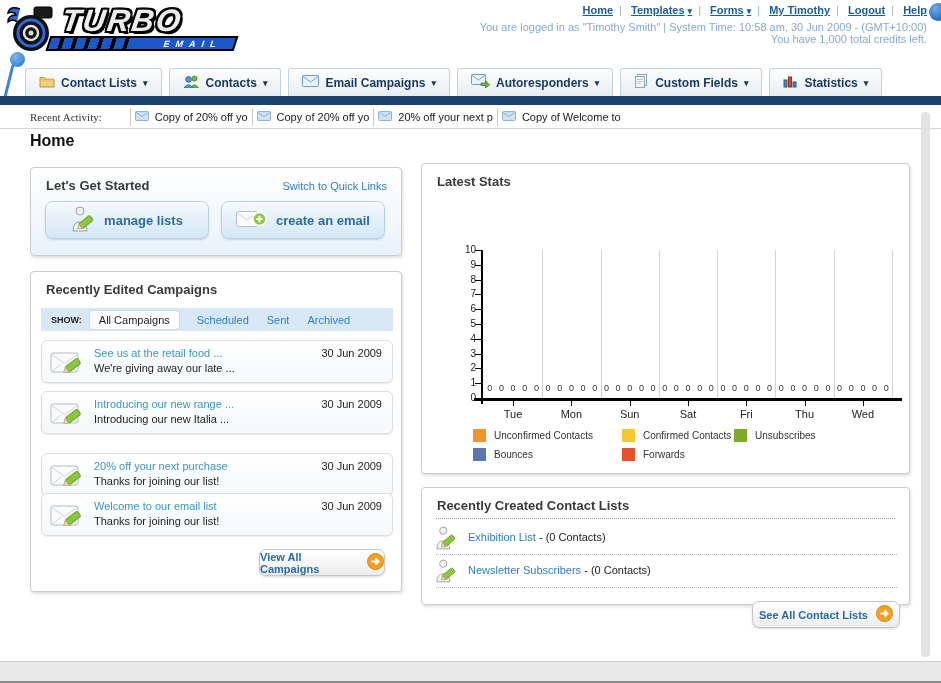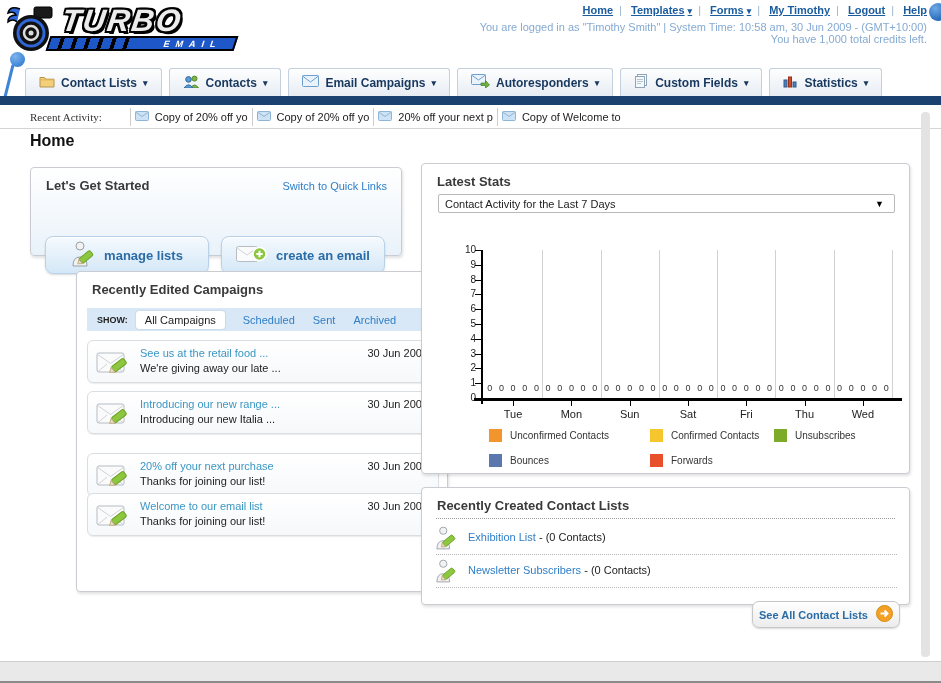--- a/index.html
+++ b/index.html
@@ -59,24 +59,24 @@
   .panel-title { position:absolute; left:15px; top:10px; font-size:13px; font-weight:bold; color:#3a3a3a; }
 
   
   .p-start { left:30px; top:167px; width:372px; height:89px; background:linear-gradient(#ffffff,#e9f2fa); }
   .switch-link { position:absolute; right:14px; top:12px; font-size:11px; color:#2f7ec7;
     text-decoration:none; cursor:pointer; }
   .start-buttons { position:absolute; left:14px; top:33px; display:flex; gap:12px; }
   .big-btn { width:164px; height:38px; display:flex; align-items:center; justify-content:center; gap:9px;
     background:linear-gradient(#f5fafe,#d4e7f7); border:1px solid #b9d2e8; border-radius:8px;
     box-shadow:0 1px 2px rgba(0,0,0,0.15), inset 0 1px 0 #fff;
-    font-size:13px; font-weight:bold; color:#2a6ca6; cursor:pointer;margin-top:35px; }
-
-  
-  .p-camp { left:30px; top:271px; width:372px; height:321px;margin-left:46px; }
+    font-size:13px; font-weight:bold; color:#2a6ca6; cursor:pointer; }
+
+  
+  .p-camp { left:30px; top:271px; width:372px; height:321px; }
   .show-bar { position:absolute; left:10px; top:36px; width:352px; height:23px; background:#d9e8f6;
     display:flex; align-items:center; font-size:11px; }
   .show-label { font-size:9px; font-weight:bold; color:#222; margin:0 8px 0 10px; }
   .filter-chip { background:#fff; border-radius:3px; padding:3px 9px; color:#222; cursor:pointer;
     box-shadow:0 0 2px rgba(0,0,0,0.2); }
   .filter-link { color:#2f7ec7; margin-left:18px; cursor:pointer; }
   .camp-card { position:absolute; left:10px; width:352px; height:43px;
     border:1px solid #d9dee3; border-radius:6px; background:linear-gradient(#ffffff,#f6f8fa);
     box-shadow:0 1px 1px rgba(0,0,0,0.08); cursor:pointer; }
   .camp-icon { position:absolute; left:8px; top:8px; }
@@ -97,22 +97,22 @@
   .stats-select .sel-caret { font-size:9px; color:#000; margin-right:4px; }
   .chart { position:absolute; left:0; top:74px; width:489px; height:192px; }
   .cv  { position:absolute; width:1px; background:#d2d2d2; }
   .cyl { position:absolute; width:26px; text-align:right; font-size:10px; color:#222; }
   .cyt { position:absolute; width:6px; height:1px; background:#000; }
   .cay { position:absolute; width:2px; background:#000; }
   .cax { position:absolute; height:3px; background:#000; }
   .cz  { position:absolute; width:9px; text-align:center; font-size:9px; color:#333; }
   .cxt { position:absolute; width:1px; height:5px; background:#000; }
   .cdl { position:absolute; width:40px; text-align:center; font-size:11px; color:#222; }
-  .legend { position:absolute; left:67px; top:265px; display:grid;
-    grid-template-columns:149px 112px auto; row-gap:6px;gap:12px; }
+  .legend { position:absolute; left:51px; top:265px; display:grid;
+    grid-template-columns:149px 112px auto; row-gap:6px; }
   .lg-item { display:flex; align-items:center; gap:8px; }
   .lg-sq { width:13px; height:13px; display:inline-block; }
   .lg-t { font-size:10px; color:#333; }
 
   
   .p-lists { left:421px; top:487px; width:489px; height:118px; }
   .dotted { position:absolute; left:14px; right:14px; border-top:1px dotted #9a9a9a; }
   .list-row { position:absolute; left:14px; width:461px; height:33px; border-bottom:1px dotted #b5b5b5; }
   .list-icon { position:absolute; left:0; top:4px; }
   .list-text { position:absolute; left:32px; top:9px; font-size:11px; color:#222; }
@@ -343,28 +343,31 @@
             <g transform="rotate(-38 24 15)">
               <rect x="15" y="12" width="15" height="6.5" rx="1.5" fill="#8dc63f" stroke="#6da426"></rect>
               <path d="M15 12.2 L10.8 15.2 L15 18.4 Z" fill="#f2e3c0" stroke="#bfae88"></path>
             </g>
           </svg></span>
       <a class="camp-title">Welcome to our email list</a>
       <div class="camp-sub">Thanks for joining our list!</div>
       <div class="camp-date">30 Jun 2009</div>
     </div>
 
+    <div class="pill-btn view-all">
+      <span>View All Campaigns</span>
+      <span><svg width="17" height="17" viewBox="0 0 17 17">
+            <circle cx="8.5" cy="8.5" r="8" fill="#f2a124" stroke="#d88a10"></circle>
+            <path d="M4.5 8.5 H11 M8.5 5.5 L11.5 8.5 L8.5 11.5" fill="none" stroke="#fff" stroke-width="2"></path>
+          </svg></span>
+    </div>
   </section>
 
   <section class="panel p-stats">
     <div class="panel-title">Latest Stats</div>
-    <div class="stats-select">
-      <span>Contact Activity for the Last 7 Days</span>
-      <span class="sel-caret">▼</span>
-    </div>
     <div class="chart" id="chart">
         <div class="cv" style="left:120.3px;top:12px;height:148px"></div>
         <div class="cv" style="left:178.6px;top:12px;height:148px"></div>
         <div class="cv" style="left:236.9px;top:12px;height:148px"></div>
         <div class="cv" style="left:295.1px;top:12px;height:148px"></div>
         <div class="cv" style="left:353.4px;top:12px;height:148px"></div>
         <div class="cv" style="left:411.7px;top:12px;height:148px"></div>
         <div class="cv" style="left:470.0px;top:12px;height:148px"></div>
         <div class="cyl" style="left:28px;top:154.0px">0</div>
         <div class="cyt" style="left:53px;top:160.0px"></div>

